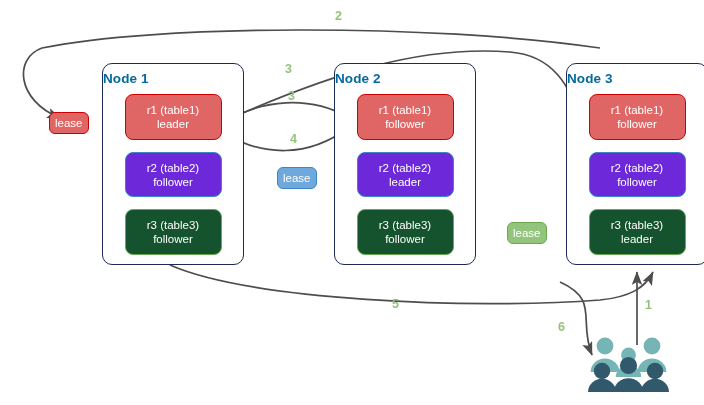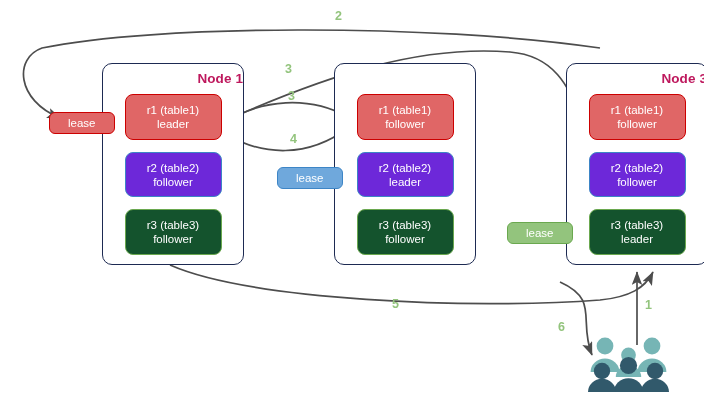--- a/index.html
+++ b/index.html
@@ -13,22 +13,22 @@
 
   .node{
     position:absolute;
     box-sizing:border-box;
     border:1.6px solid #1d2a52;
     border-radius:10px;
     background:#ffffff;
   }
   .node-title{
     position:absolute;left:0;right:0;top:7px;
-    text-align:right;
-    font-size:13.5px;font-weight:bold;color:#be185d;
+    text-align:left;
+    font-size:13.5px;font-weight:bold;color:#0369a1;
     letter-spacing:.1px;
   }
   .replicas{
     position:absolute;left:0;right:0;top:30px;bottom:9px;
     display:flex;flex-direction:column;align-items:center;
     justify-content:flex-start;gap:12px;
   }
   .replica{
     box-sizing:border-box;
     width:97px;height:47px;
@@ -38,21 +38,21 @@
     color:#ffffff;font-size:11.5px;line-height:14px;
     text-align:center;
   }
   .replica .rl{display:block;}
   .r-red{background:#e06666;border:1.6px solid #cc0000;}
   .r-blue{background:#6d28d9;border:1.6px solid #3d85c6;}
   .r-green{background:#14532d;border:1.6px solid #6aa84f;}
 
   .lease{
     position:absolute;box-sizing:border-box;
-    height:22px;padding:0 18px;
+    height:22px;padding:0 5px;
     border-radius:6px;
     display:flex;align-items:center;justify-content:center;
     color:#ffffff;font-size:11.5px;
   }
   .l-red{background:#e06666;border:1.6px solid #cc0000;}
   .l-blue{background:#6fa8dc;border:1.6px solid #3d85c6;}
   .l-green{background:#93c47d;border:1.6px solid #6aa84f;}
 
   .edge-label{
     position:absolute;
@@ -102,20 +102,21 @@
         <span class="rl">follower</span>
       </div>
       <div class="replica r-green">
         <span class="rl">r3 (table3)</span>
         <span class="rl">follower</span>
       </div>
     </div>
   </div>
 
   <div class="node" style="left:334px;top:63px;width:142px;height:202px;">
+    <div class="node-title">Node 2</div>
     <div class="replicas">
       <div class="replica r-red">
         <span class="rl">r1 (table1)</span>
         <span class="rl">follower</span>
       </div>
       <div class="replica r-blue">
         <span class="rl">r2 (table2)</span>
         <span class="rl">leader</span>
       </div>
       <div class="replica r-green">

